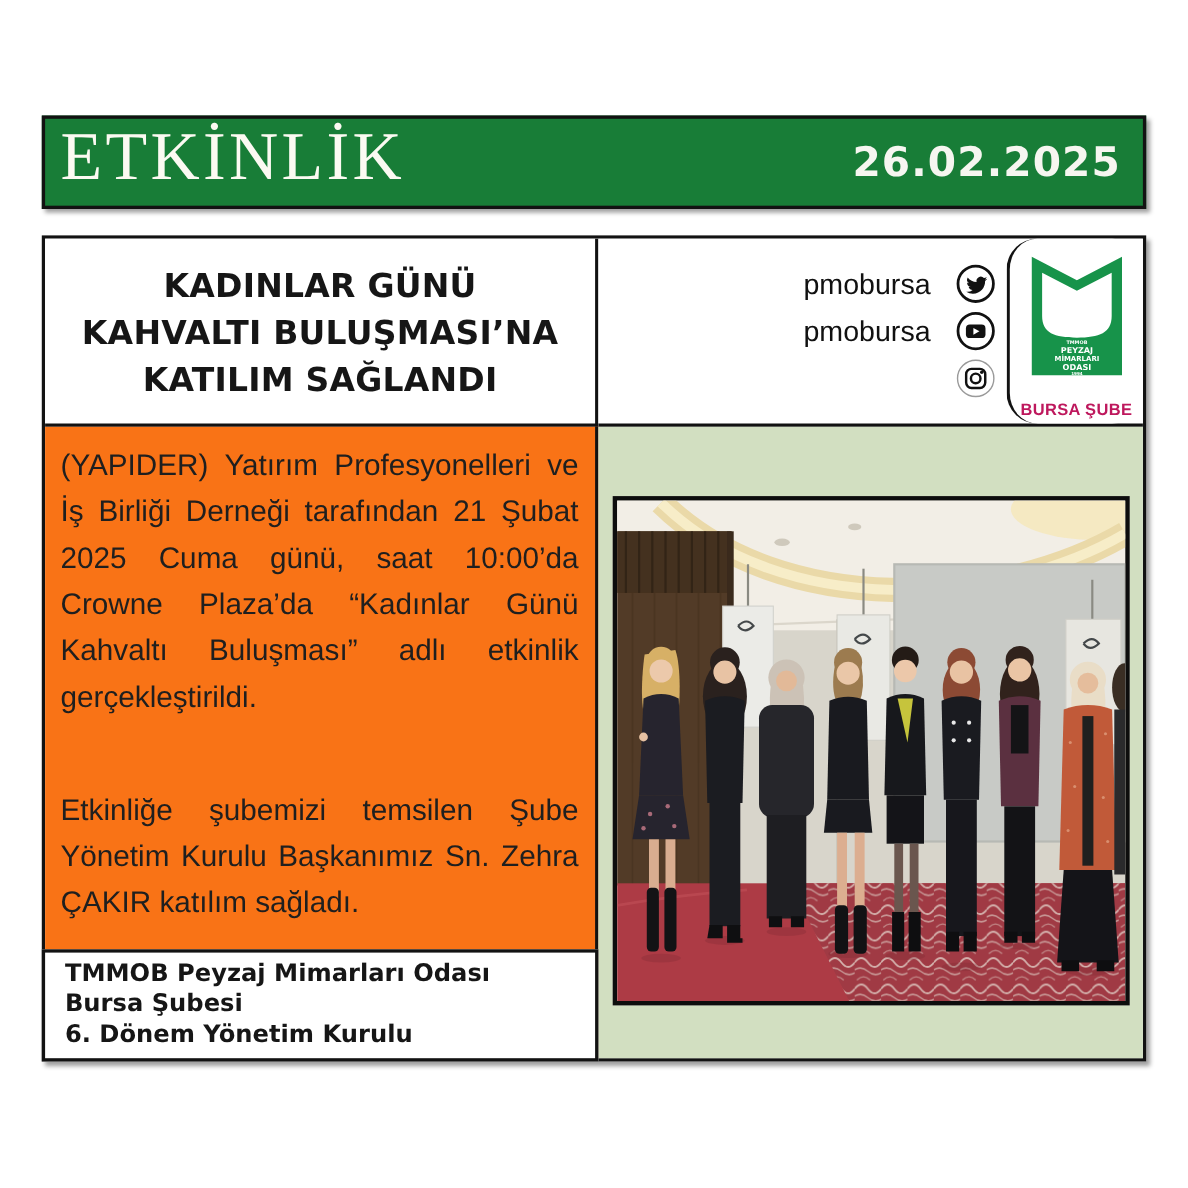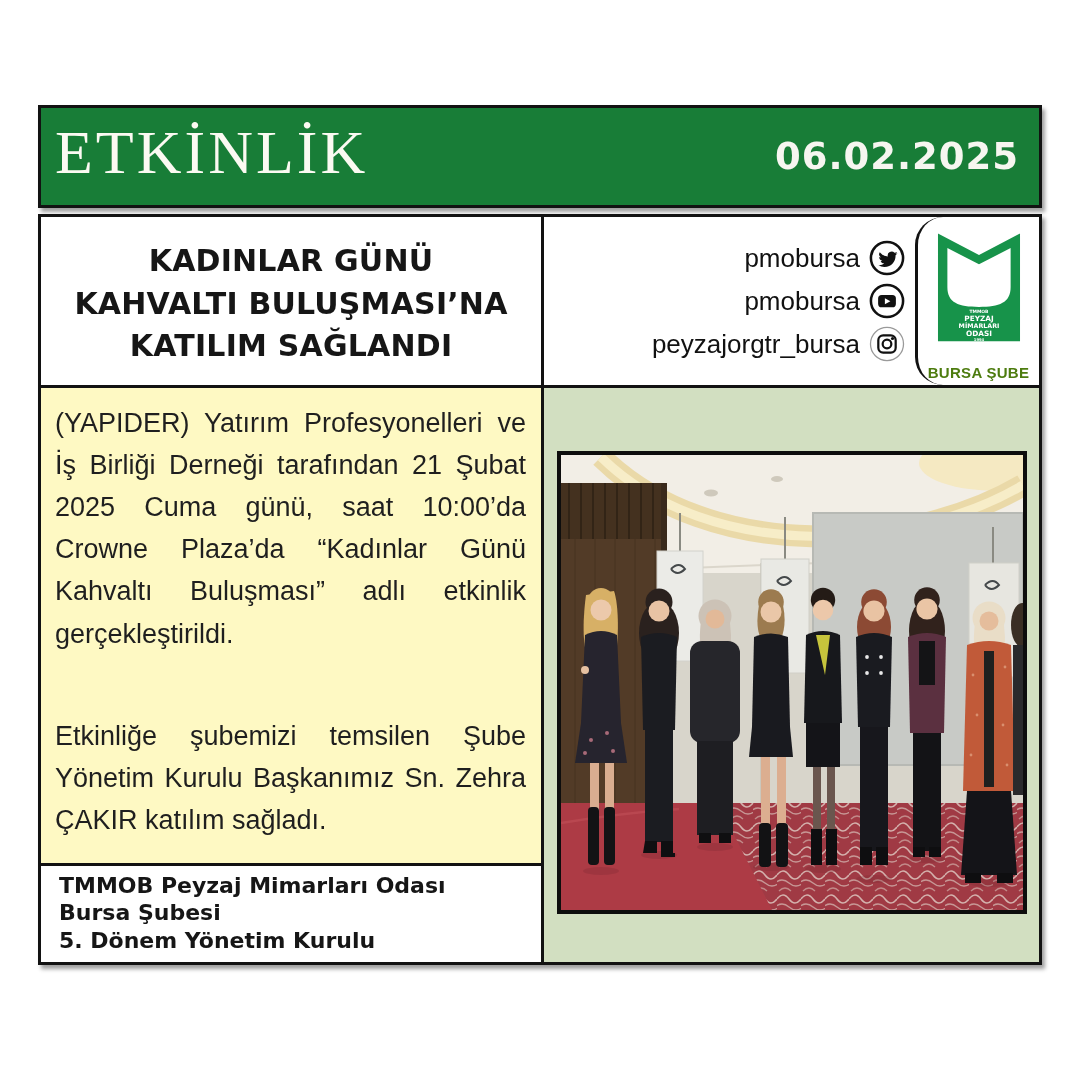--- a/index.html
+++ b/index.html
@@ -7,21 +7,21 @@
   body { font-family: "Liberation Sans", sans-serif; }
   .page {
     position: relative;
     width: 1080px; height: 1080px;
     background: #ffffff;
     overflow: hidden;
   }
   
   .header {
     position: absolute; left: 38px; top: 105px;
-    width: 1004px; height: 103px;
+    width: 1004px; height: 85px;
     background: #187d37;
     border: 3px solid #121212;
     box-shadow: 3px 4px 4px rgba(0,0,0,0.38);
     display: flex; align-items: center; justify-content: space-between;
     padding: 0 20px 0 14px;
   }
   .header-title {
     font-family: "Liberation Serif", serif;
     font-size: 62px; letter-spacing: 3px;
     color: #fbfaf2; font-weight: 400;
@@ -62,40 +62,40 @@
     position: relative;
     display: flex; align-items: stretch;
     background: #ffffff;
   }
   .social-list {
     flex: 1;
     display: flex; flex-direction: column; justify-content: center;
     align-items: flex-end; gap: 7px;
     padding-right: 10px; padding-left: 8px;
   }
-  .social-row { display: flex; align-items: center; gap: 9px; }
+  .social-row { display: flex; align-items: center; gap: 23px; }
   .social-label { font-size: 26px; color: #111; white-space: nowrap; }
   .social-row svg { display: block; }
   .logo-box {
     width: 124px;
     border-left: 3px solid #121212;
     background: #ffffff;
     display: flex; flex-direction: column; align-items: center;
     justify-content: center;
     padding: 4px 2px;
     border-radius: 28px;
   }
   .logo-branch {
-    font-size: 15px; font-weight: 700; color: #4d7c0f;
+    font-size: 15px; font-weight: 700; color: #be185d;
     letter-spacing: 0.3px; margin-top: 12px; white-space: nowrap;
   }
   
   .text-cell {
     border-right: 3px solid #121212;
-    background: #fef9c3;
+    background: #f97316;
     padding: 14px 15px 0 14px;
     position: relative;
   }
   .text-cell p {
     font-size: 27px; line-height: 1.56; color: #1f1f1f;
     text-align: justify;
   }
   .text-cell p + p { margin-top: 60px; }
   
   .photo-panel {
@@ -123,21 +123,21 @@
     font-weight: 700; font-size: 22px; line-height: 1.24; color: #161616;
   }
 </style>
 </head>
 <body>
 
 <div class="page">
 
   <div class="header">
     <div class="header-title">ETKİNLİK</div>
-    <div class="header-date">06.02.2025</div>
+    <div class="header-date">26.02.2025</div>
   </div>
 
   <div class="main">
 
     <div class="headline-cell">
       <div class="headline-text">KADINLAR GÜNÜ KAHVALTI BULUŞMASI’NA KATILIM SAĞLANDI</div>
     </div>
 
     <div class="info-cell">
       <div class="social-list">
@@ -157,21 +157,20 @@
           <span>
             <svg width="36" height="36" viewBox="0 0 34 34">
               <circle cx="17" cy="17" r="15.2" fill="#fff" stroke="#111" stroke-width="2.4"></circle>
               <rect x="8.6" y="11.4" width="16.8" height="11.6" rx="3.4" fill="#111"></rect>
               <polygon points="15,14.3 15,20.1 20.2,17.2" fill="#fff"></polygon>
             </svg>
           </span>
         </div>
 
         <div class="social-row">
-          <span class="social-label">peyzajorgtr_bursa</span>
           <span>
             <svg width="36" height="36" viewBox="0 0 34 34">
               <circle cx="17" cy="17" r="15.6" fill="#fff" stroke="#9a9a9a" stroke-width="1.2"></circle>
               <rect x="8.8" y="8.8" width="16.4" height="16.4" rx="4.6" fill="none" stroke="#111" stroke-width="2.1"></rect>
               <circle cx="17" cy="17" r="4.1" fill="none" stroke="#111" stroke-width="2.1"></circle>
               <circle cx="22.2" cy="11.8" r="1.5" fill="#111"></circle>
             </svg>
           </span>
         </div>
 
@@ -382,17 +381,17 @@
           <g>
             <ellipse cx="461" cy="170" rx="11" ry="22" fill="#3a2e24"></ellipse>
             <rect x="452" y="190" width="10" height="150" fill="#2a2a2c"></rect>
           </g>
         </svg>
       </div>
     </div>
 
     <div class="caption-box">
       <div>TMMOB Peyzaj Mimarları Odası Bursa Şubesi</div>
-      <div>5. Dönem Yönetim Kurulu</div>
+      <div>6. Dönem Yönetim Kurulu</div>
     </div>
 
   </div>
 </div>
 
 </body></html>

